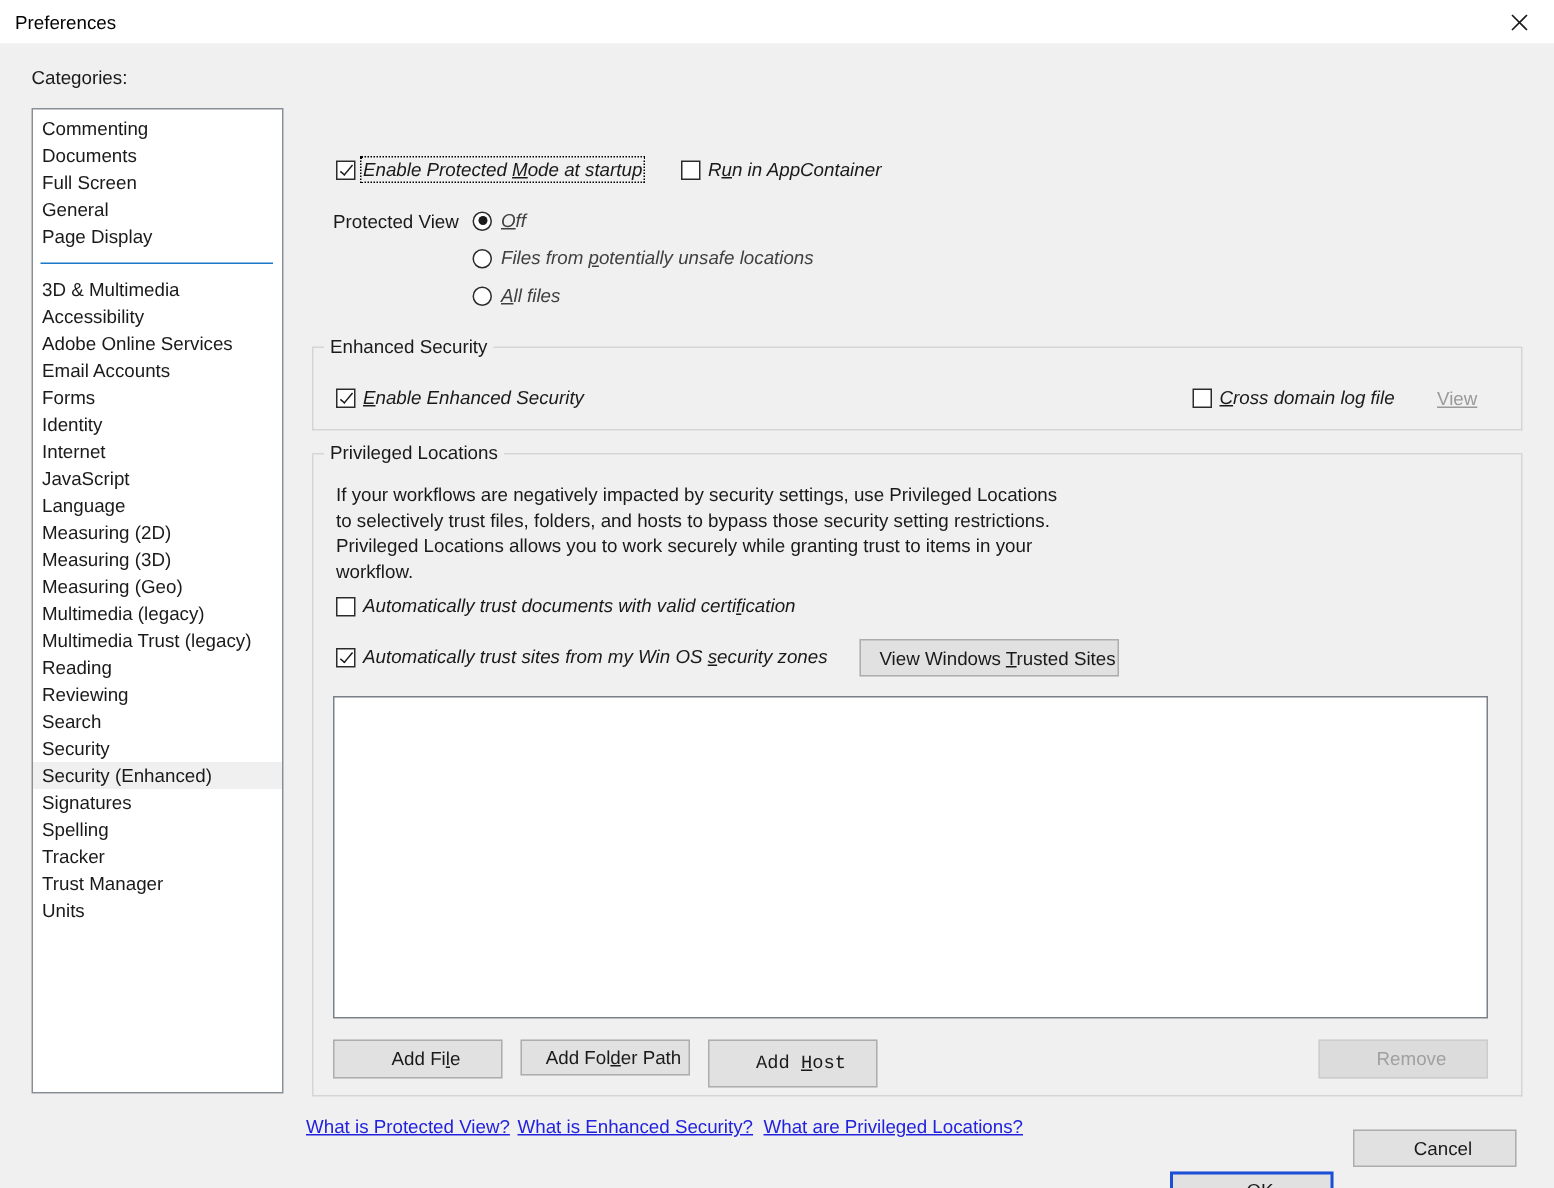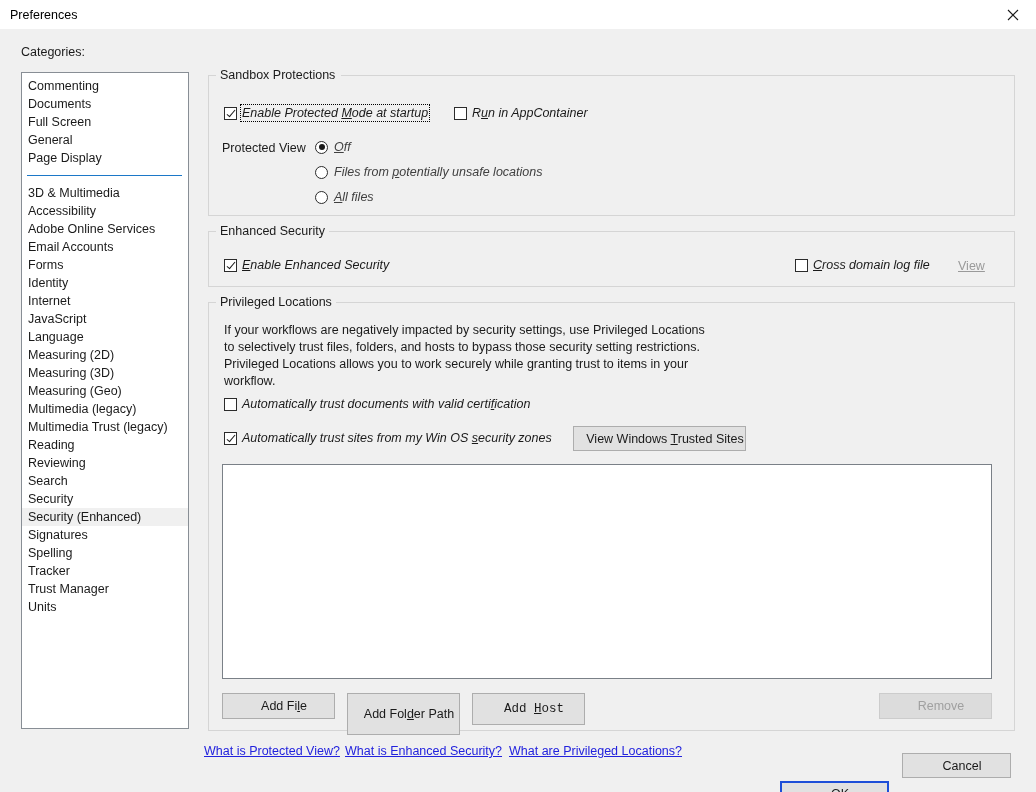--- a/index.html
+++ b/index.html
@@ -318,25 +318,20 @@
         <div class="cat-item"><span>Security</span></div>
         <div class="cat-item selected"><span>Security (Enhanced)</span></div>
         <div class="cat-item"><span>Signatures</span></div>
         <div class="cat-item"><span>Spelling</span></div>
         <div class="cat-item"><span>Tracker</span></div>
         <div class="cat-item"><span>Trust Manager</span></div>
         <div class="cat-item"><span>Units</span></div>
       </div>
   </div>
 
-  <div class="groupbox" id="gb-sandbox">
-    <div class="gb-top-left" style="left:-1px;width:8px;"></div>
-    <div class="gb-top-right" style="left:132px;right:-1px;"></div>
-    <div class="gb-legend">Sandbox Protections</div>
-  </div>
 
   <div class="ctl-row" style="left:224px; top:77px;">
     <span class="cb checked"></span>
     <span class="cb-label focus-ring"><span>Enable Protected </span><span class="u">M</span><span>ode at startup</span></span>
   </div>
 
   <div class="ctl-row" style="left:454px; top:77px;">
     <span class="cb"></span>
     <span class="cb-label"><span>R</span><span class="u">u</span><span>n in AppContainer</span></span>
   </div>
@@ -397,21 +392,21 @@
   <div class="btn" style="left:573px; top:397px; width:173px; height:25px;">
     <span><span>View Windows </span><span class="u">T</span><span>rusted Sites</span></span>
   </div>
 
   <div class="pl-listbox"></div>
 
   <div class="btn" style="left:222px; top:664px; width:113px; height:26px;">
     <span><span>Add Fi</span><span class="u">l</span><span>e</span></span>
   </div>
 
-  <div class="btn" style="left:347px; top:664px; width:113px; height:42px;">
+  <div class="btn" style="left:347px; top:664px; width:113px; height:24px;">
     <span><span>Add Fol</span><span class="u">d</span><span>er Path</span></span>
   </div>
 
   <div class="btn" style="left:472px; top:664px; width:113px; height:32px;font-family:Liberation Mono, monospace;">
     <span><span>Add </span><span class="u">H</span><span>ost</span></span>
   </div>
 
   <div class="btn disabled" style="left:879px; top:664px; width:113px; height:26px;">
     <span>Remove</span>
   </div>

